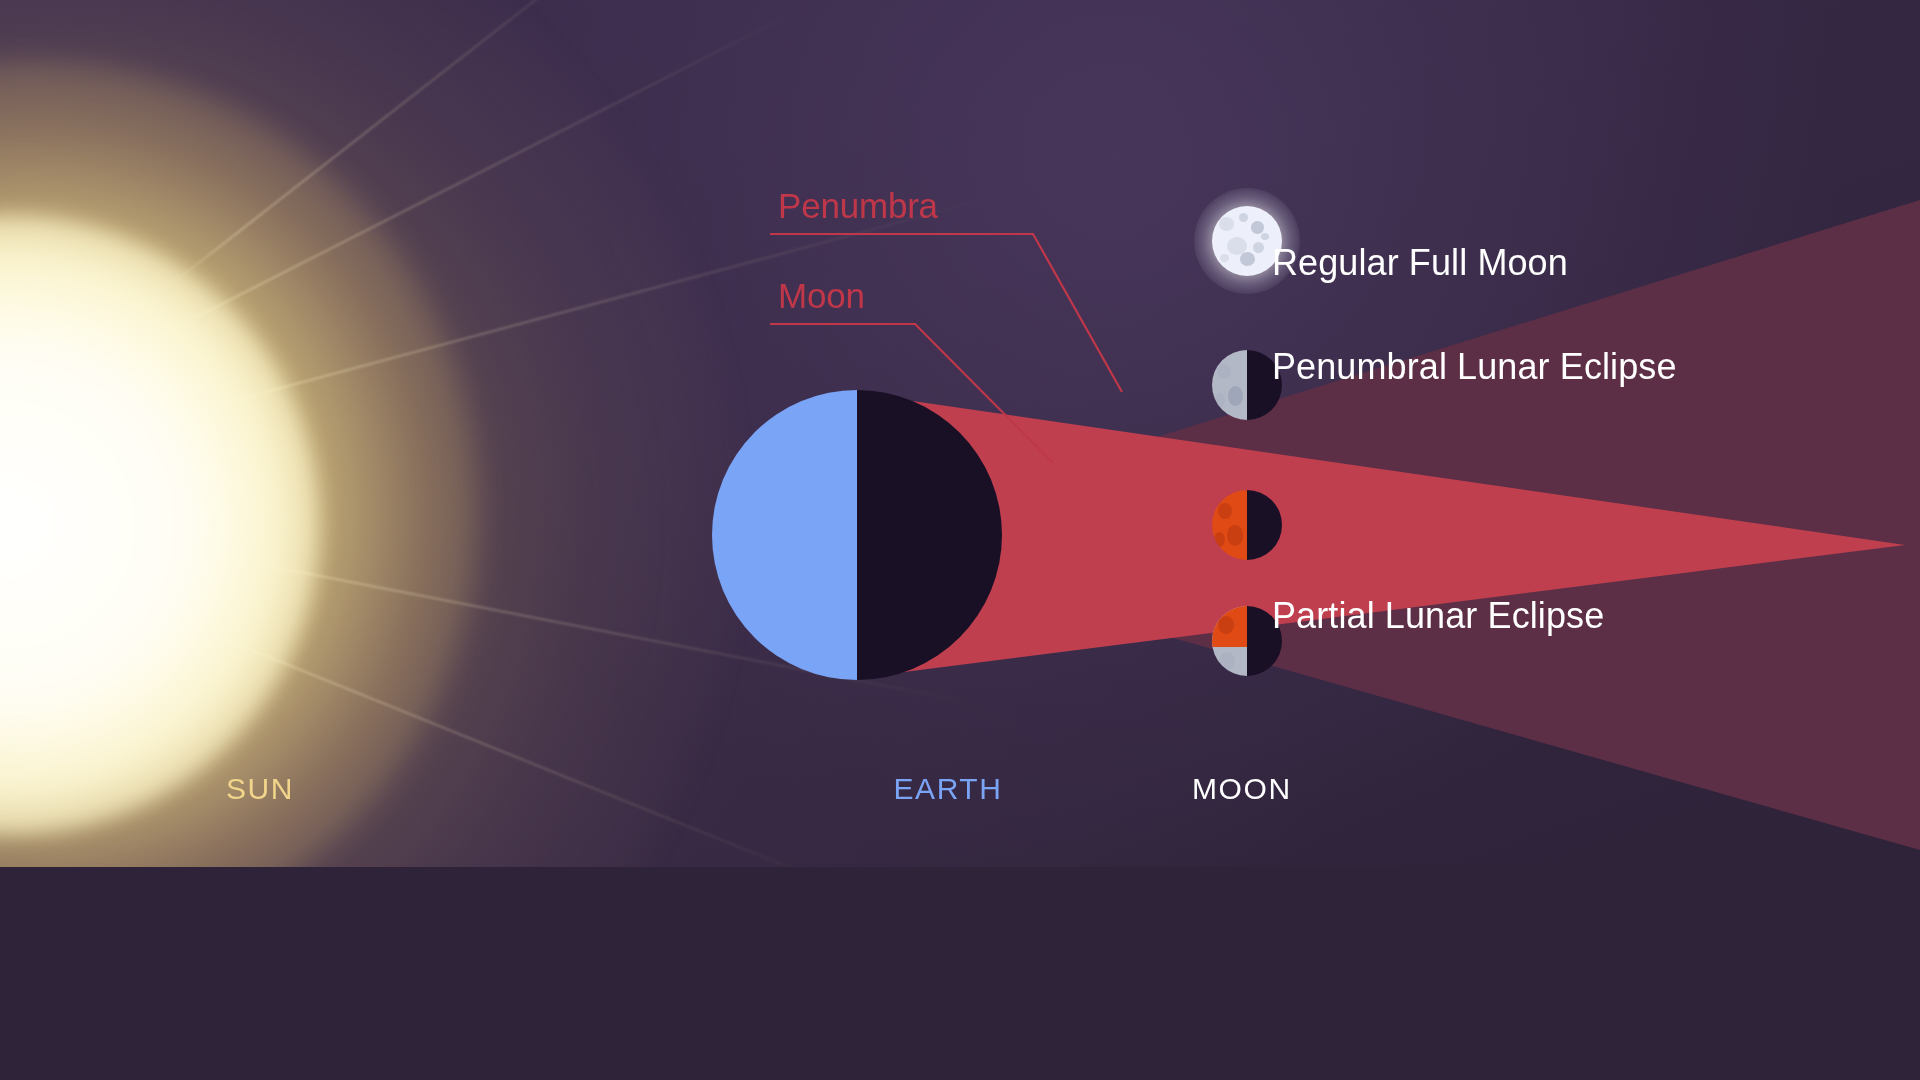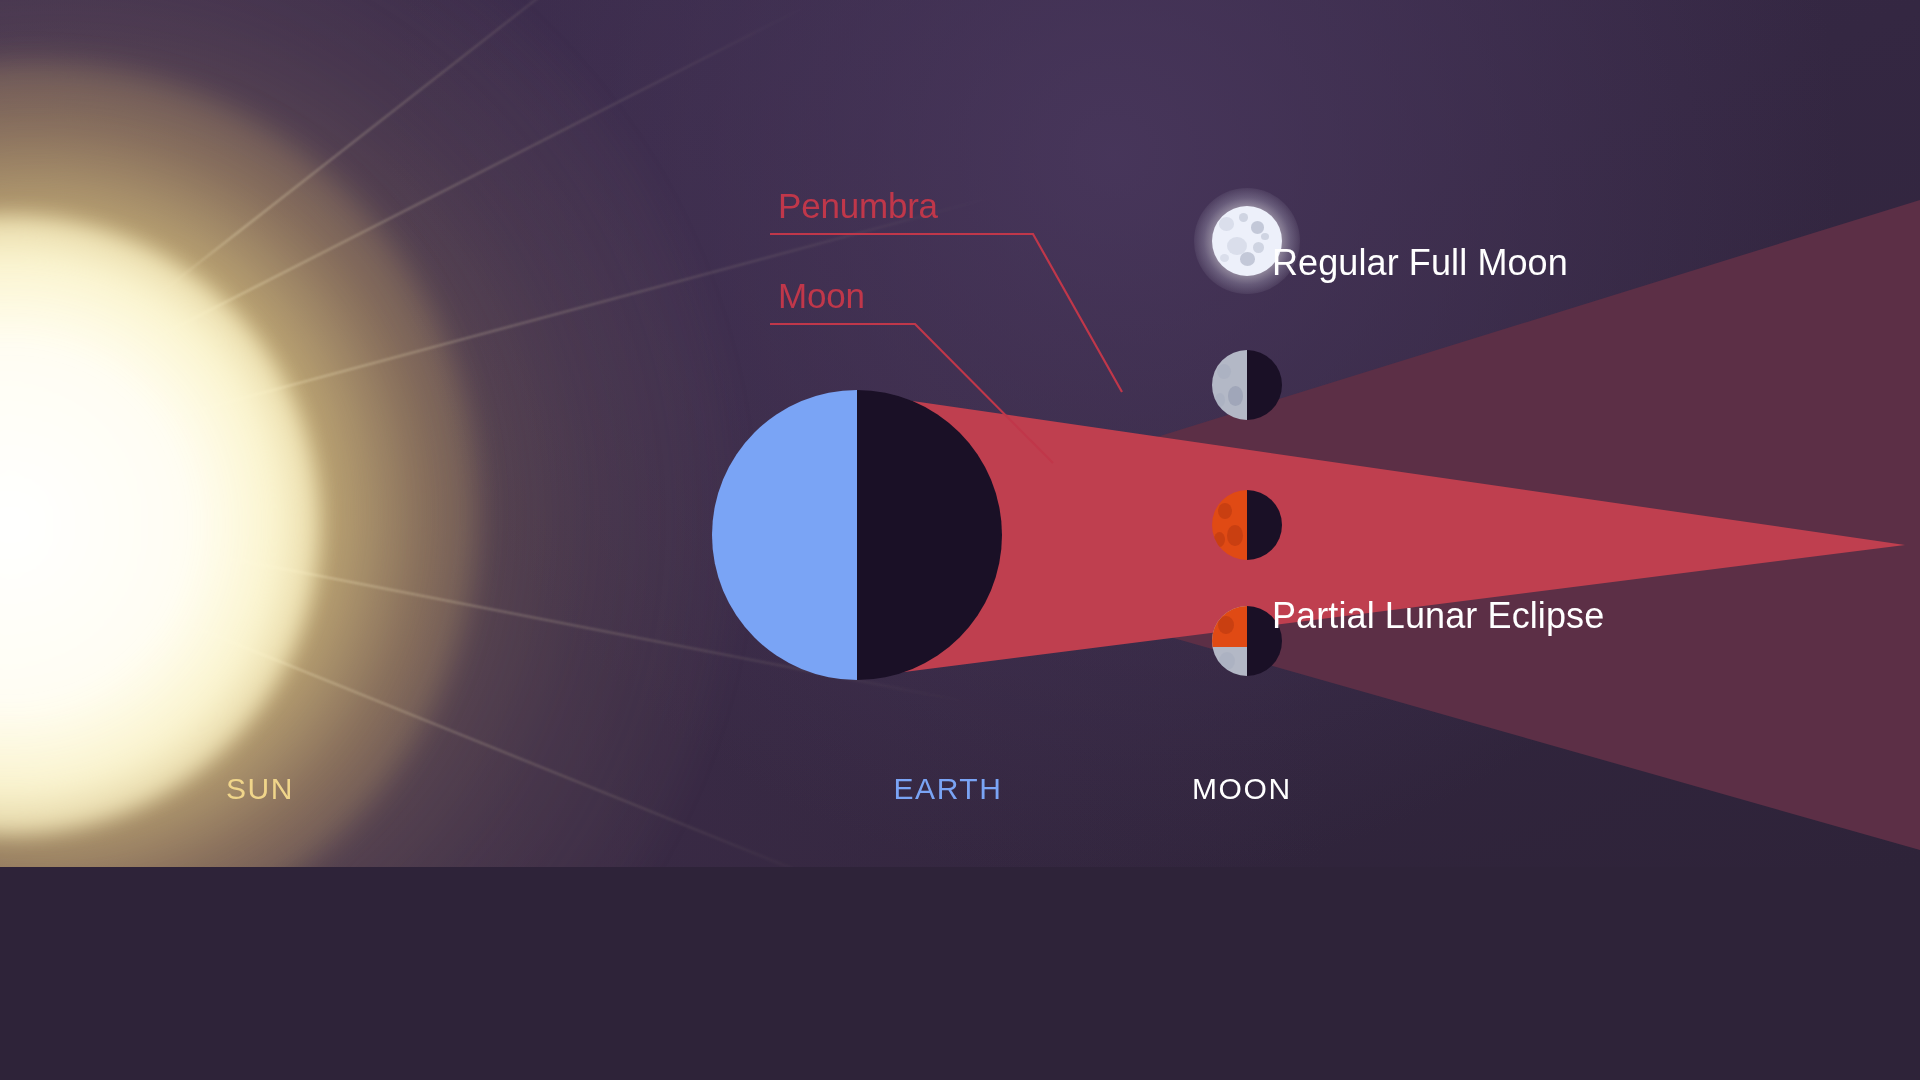--- a/index.html
+++ b/index.html
@@ -242,20 +242,21 @@
   <div class="moon" style="left:1172px; top:350px; width:70px; height:70px;">
     <div class="moon-disc">
       <div class="half-left" style="background:#b3b8c6;">
         <div class="crater soft" style="left:14%; top:20%; width:40%; height:22%;"></div>
         <div class="crater dark" style="left:46%; top:52%; width:42%; height:28%;"></div>
         <div class="crater soft" style="left:8%;  top:62%; width:30%; height:20%;"></div>
       </div>
       <div class="half-right" style="background:#1a1026;"></div>
     </div>
   </div>
+  <div class="legend-label" style="left:1272px; top:346px;">Penumbral Lunar Eclipse</div>
 
   <div class="moon" style="left:1172px; top:490px; width:70px; height:70px;">
     <div class="moon-disc">
       <div class="half-left" style="background:#e04a14;">
         <div class="crater red" style="left:16%; top:18%; width:42%; height:24%;"></div>
         <div class="crater red" style="left:44%; top:50%; width:44%; height:30%;"></div>
         <div class="crater red" style="left:6%;  top:60%; width:32%; height:22%;"></div>
       </div>
       <div class="half-right" style="background:#1a1026;"></div>
     </div>

